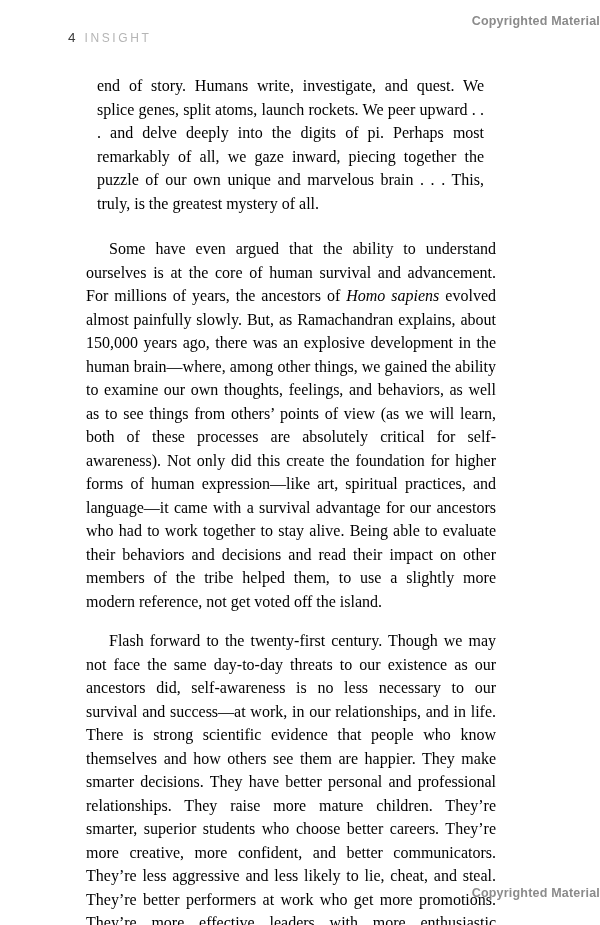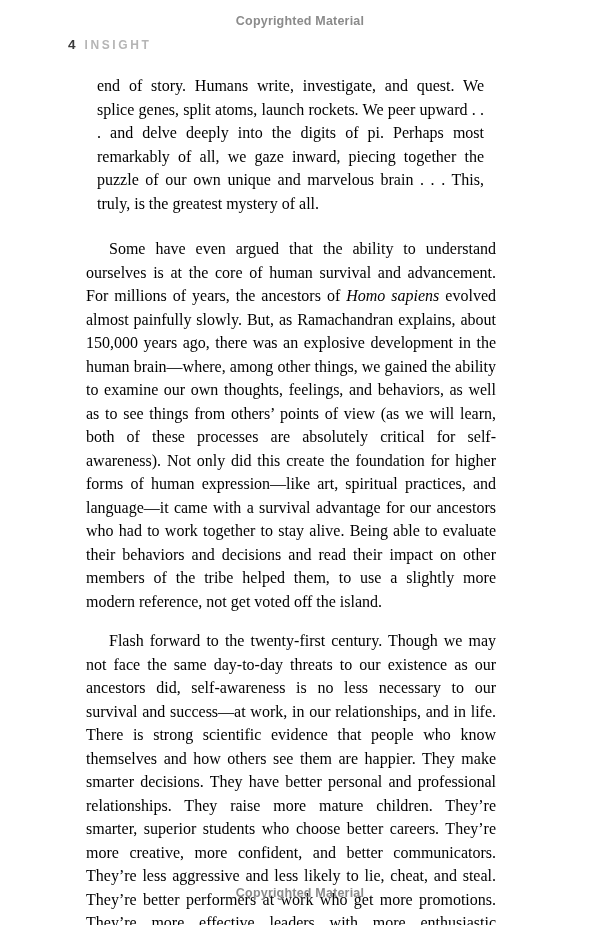--- a/index.html
+++ b/index.html
@@ -12,35 +12,35 @@
     width: 600px;
     height: 925px;
     background: #ffffff;
     overflow: hidden;
     font-family: "Liberation Serif", serif;
   }
   .notice {
     position: absolute;
     left: 0;
     width: 100%;
-    text-align: center;
+    text-align: right;
     font-family: "Liberation Sans", sans-serif;
     font-weight: bold;
     font-size: 12.5px;
     color: #8b8b8b;
     letter-spacing: 0.2px;
   }
   .notice.top { top: 14px; }
   .notice.bottom { top: 886px; }
   .running-head {
     position: absolute;
-    top: 35px;
+    top: 28px;
     left: 68px;
     font-family: "Liberation Sans", sans-serif;
-    font-weight: bold;
+    font-weight: normal;
     white-space: nowrap;
   }
   .pagenum {
     font-size: 13.5px;
     color: #3b3b3b;
   }
   .booktitle {
     font-size: 12px;
     color: #b5b5b5;
     letter-spacing: 2.6px;

